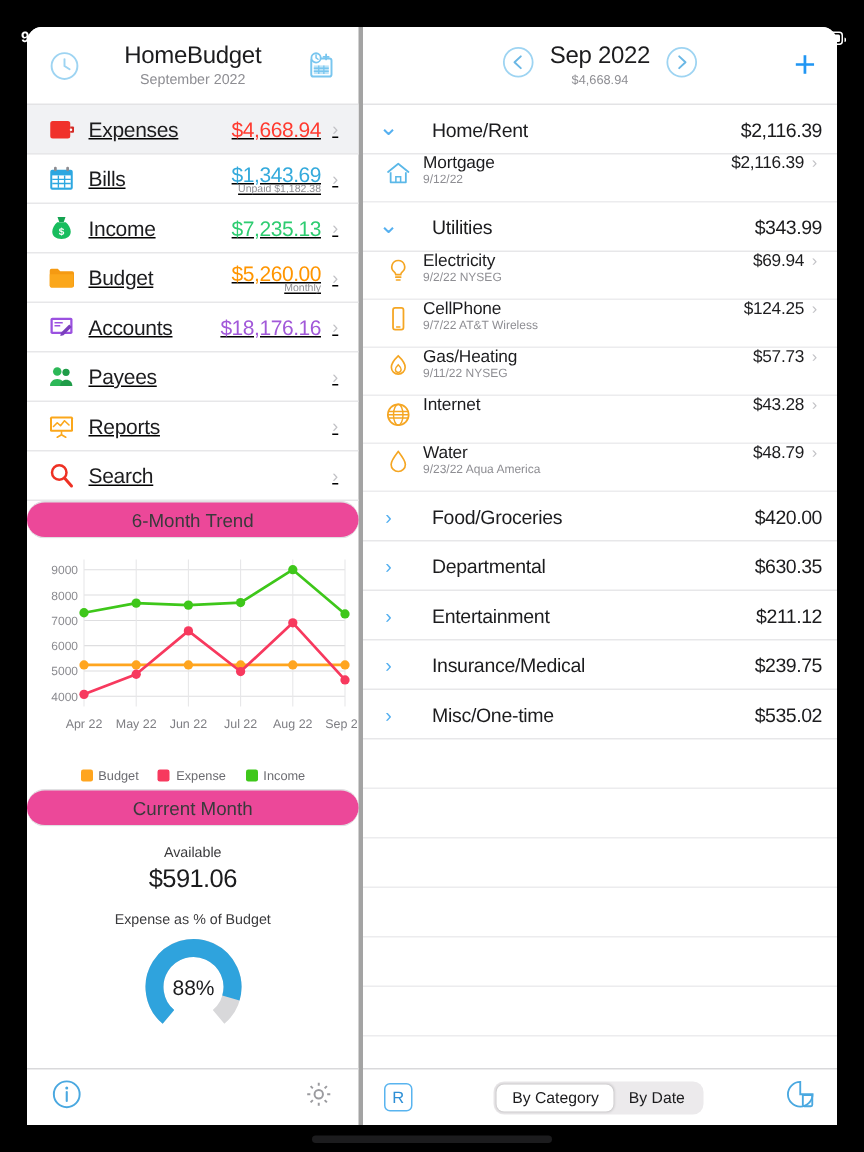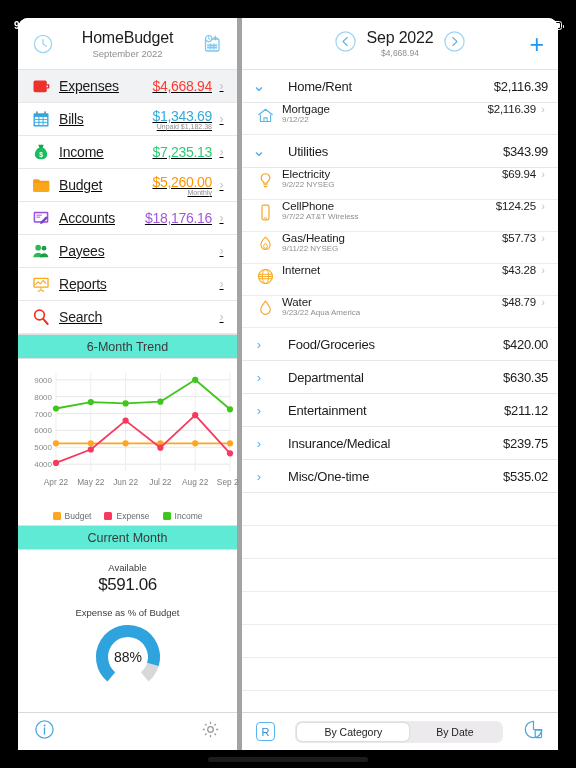--- a/index.html
+++ b/index.html
@@ -17,43 +17,43 @@
   .batt:after { content:""; position:absolute; right:-3px; top:3px; width:1.5px; height:3px;
     background:#fff; border-radius:0 1px 1px 0; }
 
   
   .app { position:absolute; top:18px; left:18px; width:540px; height:732px;
     background:#fff; border-radius:10px 10px 0 0; overflow:hidden; display:flex; }
   .home-ind { position:absolute; bottom:6px; left:50%; transform:translateX(-50%);
     width:160px; height:5px; background:#1c1c1e; border-radius:3px; }
 
   
-  .left { width:224px; height:732px; background:#fff; border-right:5px solid #a3a3a3;
+  .left { width:224px; height:732px; background:#fff; border-right:3px solid #a3a3a3;
     display:flex; flex-direction:column; }
   .lhead { height:52px; display:flex; align-items:center; padding:0 10px; flex:none;
     border-bottom:1px solid #e3e3e5; }
   .lhead-mid { flex:1; text-align:center; }
   .lhead-title { font-size:16px; color:#1c1c1e; letter-spacing:-.2px; }
   .lhead-sub { font-size:9.5px; color:#8e8e93; margin-top:1px; }
   .icon-btn { width:30px; height:30px; display:flex; align-items:center; justify-content:center;
     flex:none; }
 
   .menu { flex:none;text-decoration:underline; }
   .mrow { height:33px; display:flex; align-items:center; padding:0 9px 0 10px;
     border-bottom:1px solid #e7e7e9; }
   .mrow.sel { background:#f1f2f4; }
   .mico { width:26px; height:22px; display:flex; align-items:center; justify-content:center; flex:none; }
   .mlabel { flex:1; font-size:14px; color:#1c1c1e; margin-left:5px; letter-spacing:-.2px; }
   .mval { text-align:right; font-size:14px; letter-spacing:-.3px; }
   .mval small { display:block; font-size:7px; color:#8e8e93; margin-top:-1px; letter-spacing:0; }
   .chev { width:13px; text-align:center; color:#c2c2c6; font-size:12px; flex:none; margin-left:3px; }
 
-  .sechead { height:25px; background:#5eead4; display:flex; align-items:center;
+  .sechead { height:25px; background:#ec4899; display:flex; align-items:center;
     justify-content:center; font-size:12.5px; color:#3a3a3c; border-bottom:1px solid #e0e0e2;
-    border-top:1px solid #e0e0e2; flex:none; }
+    border-top:1px solid #e0e0e2; flex:none;border-radius:12px; }
 
   .chartwrap { flex:none; padding:6px 4px 4px 4px; }
   .legend { display:flex; justify-content:center; gap:13px; margin-top:2px; }
   .lg { display:flex; align-items:center; gap:4px; font-size:8.5px; color:#6b6b70; }
   .lgsw { width:8px; height:8px; border-radius:1.5px; }
 
   .cm { flex:1; display:flex; flex-direction:column; align-items:center; padding-top:12px; }
   .cm-lab { font-size:9.5px; color:#3a3a3c; }
   .cm-amt { font-size:17px; color:#1c1c1e; margin-top:2px; letter-spacing:-.4px; }
   .cm-lab2 { font-size:9.5px; color:#3a3a3c; margin-top:12px; }
@@ -87,21 +87,21 @@
   .blank { height:33px; border-bottom:1px solid #ececee; }
 
   
   .ltool { height:38px; display:flex; align-items:center; justify-content:space-between;
     padding:0 16px; border-top:1px solid #d9d9db; flex:none; }
   .rtool { height:38px; display:flex; align-items:center; justify-content:space-between;
     padding:0 14px; border-top:1px solid #d9d9db; flex:none; }
   .rbox { width:19px; height:19px; border:1.3px solid #59b4ef; border-radius:4px;
     display:flex; align-items:center; justify-content:center; font-size:11px; color:#2d8fd6; }
   .seg { display:flex; background:#eceaec; border-radius:7px; padding:2px; }
-  .seg div { font-size:10.5px; padding:3px 27px; border-radius:5px; color:#1c1c1e; }
+  .seg div { font-size:10.5px; padding:3px 10px; border-radius:5px; color:#1c1c1e; }
   .seg div.on { background:#fff; box-shadow:0 0 2px rgba(0,0,0,.22); }
 </style>
 </head>
 <body>
 
 <div class="statusbar">
   <div class="sb-left">
     <span>9:25 PM</span>
     <span>Wed Sep 14</span>
   </div>

